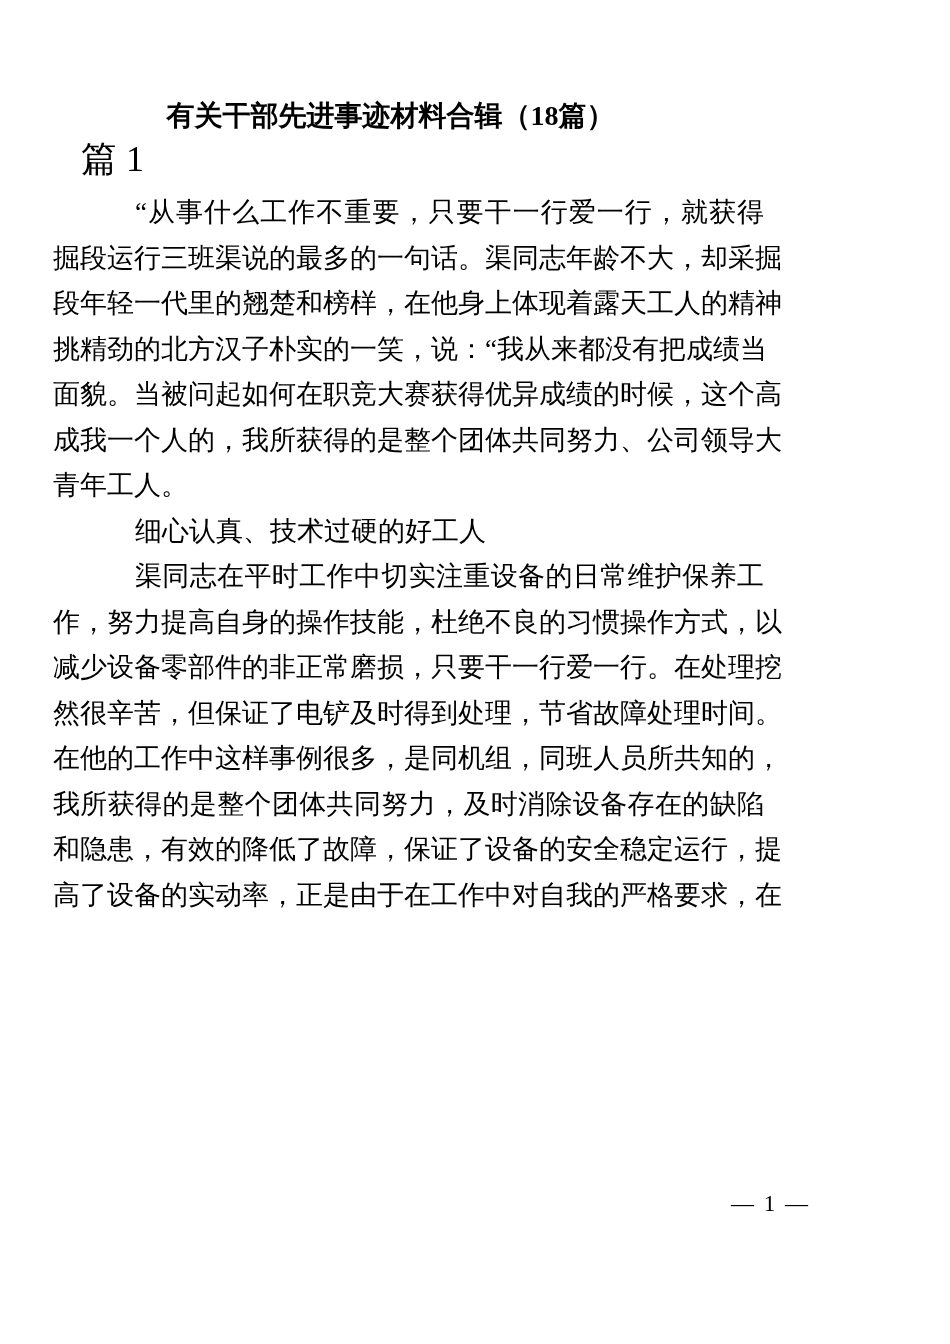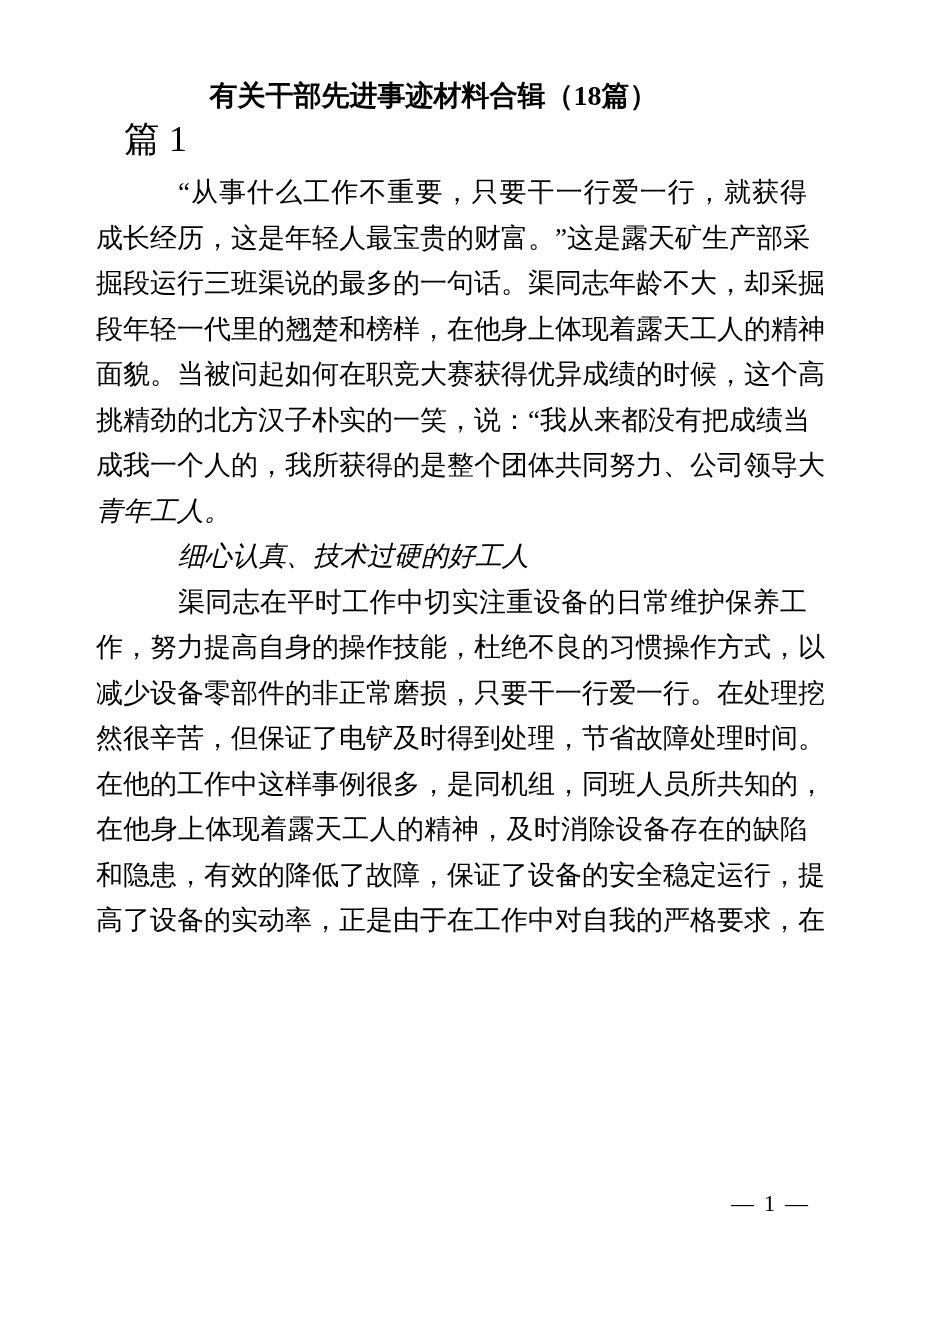--- a/index.html
+++ b/index.html
@@ -12,22 +12,22 @@
     font-family: "Liberation Serif", serif;
     color: #000000;
   }
   .page {
     width: 950px;
     height: 1344px;
     background: #ffffff;
     position: relative;
   }
   .text-block {
-    padding-top: 80px;
-    margin-left: 96px;
+    padding-top: 100px;
+    margin-left: 53px;
     width: 711px;
   }
   .doc-title {
     font-size: 28px;
     font-weight: bold;
     line-height: 32px;
     text-align: center;
     padding-right: 36px;
     letter-spacing: 0px;
     white-space: nowrap;
@@ -47,21 +47,20 @@
     height: 45.5px;
     text-align: justify;
     text-align-last: justify;
     white-space: nowrap;
   }
   .line.indent { padding-left: 82px; }
   .line.no-stretch {
     text-align: left;
     text-align-last: left;
     white-space: normal;
-    font-style: italic;
   }
   .paragraph.subheading .line { font-weight: normal; }
   .page-number {
     position: absolute;
     top: 1192px;
     right: 140px;
     font-size: 23px;
     line-height: 24px;
     letter-spacing: 2px;
     white-space: nowrap;
@@ -70,37 +69,36 @@
 </head>
 <body>
 
 <div class="page">
   <div class="text-block">
     <div class="doc-title">有关干部先进事迹材料合辑（18篇）</div>
     <div class="part-label">篇 1</div>
     <div class="document-body">
         <div class="paragraph body">
           <div class="line indent">“从事什么工作不重要，只要干一行爱一行，就获得</div>
-          <div class="line">成长经历，这是年轻人最宝贵的财富。”这是露天矿生产部采</div>
           <div class="line">掘段运行三班渠说的最多的一句话。渠同志年龄不大，却采掘</div>
           <div class="line">段年轻一代里的翘楚和榜样，在他身上体现着露天工人的精神</div>
+          <div class="line">挑精劲的北方汉子朴实的一笑，说：“我从来都没有把成绩当</div>
           <div class="line">面貌。当被问起如何在职竞大赛获得优异成绩的时候，这个高</div>
-          <div class="line">挑精劲的北方汉子朴实的一笑，说：“我从来都没有把成绩当</div>
           <div class="line">成我一个人的，我所获得的是整个团体共同努力、公司领导大</div>
           <div class="line no-stretch">青年工人。</div>
         </div>
         <div class="paragraph subheading">
           <div class="line indent no-stretch">细心认真、技术过硬的好工人</div>
         </div>
         <div class="paragraph body">
           <div class="line indent">渠同志在平时工作中切实注重设备的日常维护保养工</div>
           <div class="line">作，努力提高自身的操作技能，杜绝不良的习惯操作方式，以</div>
           <div class="line">减少设备零部件的非正常磨损，只要干一行爱一行。在处理挖</div>
           <div class="line">然很辛苦，但保证了电铲及时得到处理，节省故障处理时间。</div>
           <div class="line">在他的工作中这样事例很多，是同机组，同班人员所共知的，</div>
-          <div class="line">在他身上体现着露天工人的精神，及时消除设备存在的缺陷</div>
+          <div class="line">我所获得的是整个团体共同努力，及时消除设备存在的缺陷</div>
           <div class="line">和隐患，有效的降低了故障，保证了设备的安全稳定运行，提</div>
           <div class="line">高了设备的实动率，正是由于在工作中对自我的严格要求，在</div>
         </div>
       </div>
   </div>
   <div class="page-number">— 1 —</div>
 </div>
 
 </body></html>

